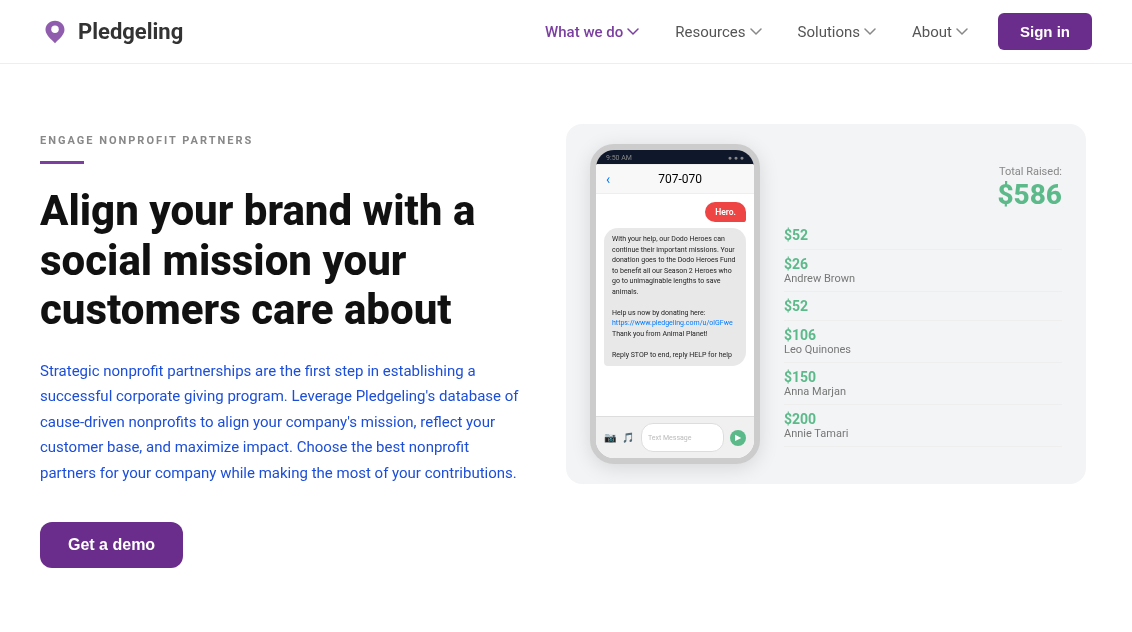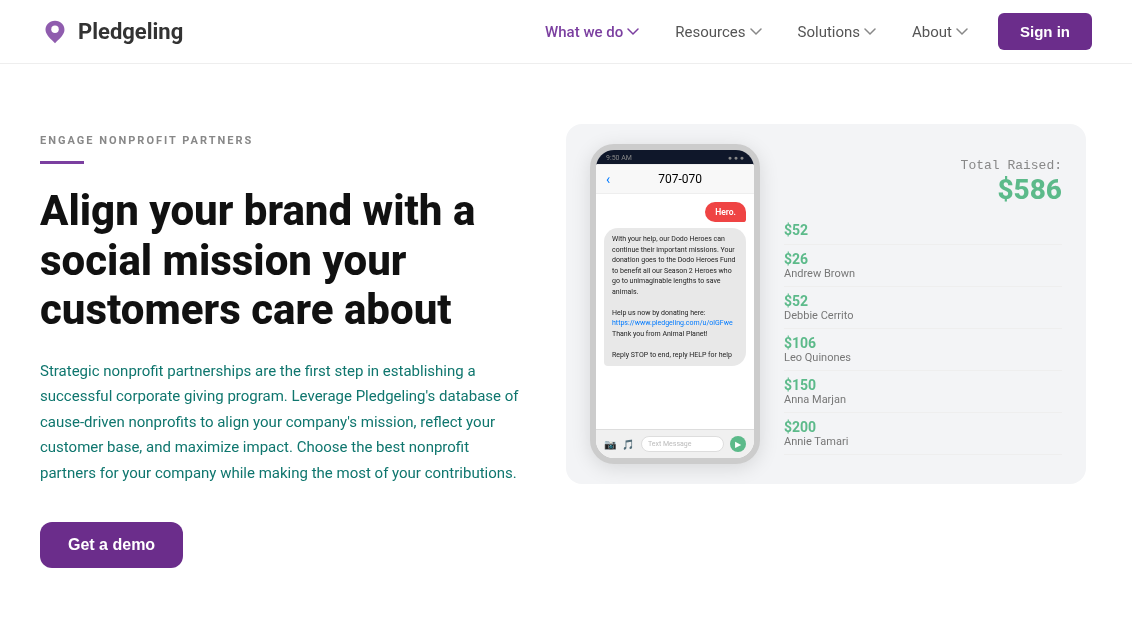--- a/index.html
+++ b/index.html
@@ -96,21 +96,21 @@
     .hero-title {
       font-size: 42px;
       font-weight: 800;
       line-height: 1.18;
       color: #111;
       margin-bottom: 24px;
     }
     .hero-desc {
       font-size: 15px;
       line-height: 1.7;
-      color: #0f766e;
+      color: #1d4ed8;
       margin-bottom: 36px;
     }
     .demo-btn {
       background: #6b2d8b;
       color: #fff;
       border: none;
       padding: 14px 28px;
       border-radius: 12px;
       font-size: 16px;
       font-weight: 700;
@@ -216,21 +216,21 @@
       display: flex;
       align-items: center;
       gap: 6px;
       border-top: 1px solid #ddd;
     }
     .phone-input-icons { font-size: 10px; color: #999; }
     .phone-input-field {
       flex: 1;
       background: #fff;
       border-radius: 12px;
-      height: 16px;
+      height: 29px;
       font-size: 7px;
       color: #bbb;
       display: flex;
       align-items: center;
       padding: 0 6px;
       border: 1px solid #ddd;
     }
     .phone-send-btn {
       width: 16px; height: 16px;
       background: #5cba8a;
@@ -250,23 +250,22 @@
       gap: 0;
       padding-top: 4px;
     }
     .total-raised {
       display: flex;
       flex-direction: column;
       align-items: flex-end;
       margin-bottom: 10px;
     }
     .total-raised-label {
-      font-size: 13px;
+      font-size: 11px;
       color: #888;
-      font-family: Liberation Mono, monospace;
     }
     .total-raised-amount {
       font-size: 28px;
       font-weight: 800;
       color: #5cba8a;
     }
     .donor-row {
       padding: 6px 0;
       border-bottom: 1px solid #eee;
     }
@@ -370,21 +369,20 @@
 
         <div class="donor-row">
           <div class="donor-amount">$52</div>
         </div>
         <div class="donor-row">
           <div class="donor-amount">$26</div>
           <div class="donor-name">Andrew Brown</div>
         </div>
         <div class="donor-row">
           <div class="donor-amount">$52</div>
-          <div class="donor-name">Debbie Cerrito</div>
         </div>
         <div class="donor-row">
           <div class="donor-amount">$106</div>
           <div class="donor-name">Leo Quinones</div>
         </div>
         <div class="donor-row">
           <div class="donor-amount">$150</div>
           <div class="donor-name">Anna Marjan</div>
         </div>
         <div class="donor-row">

